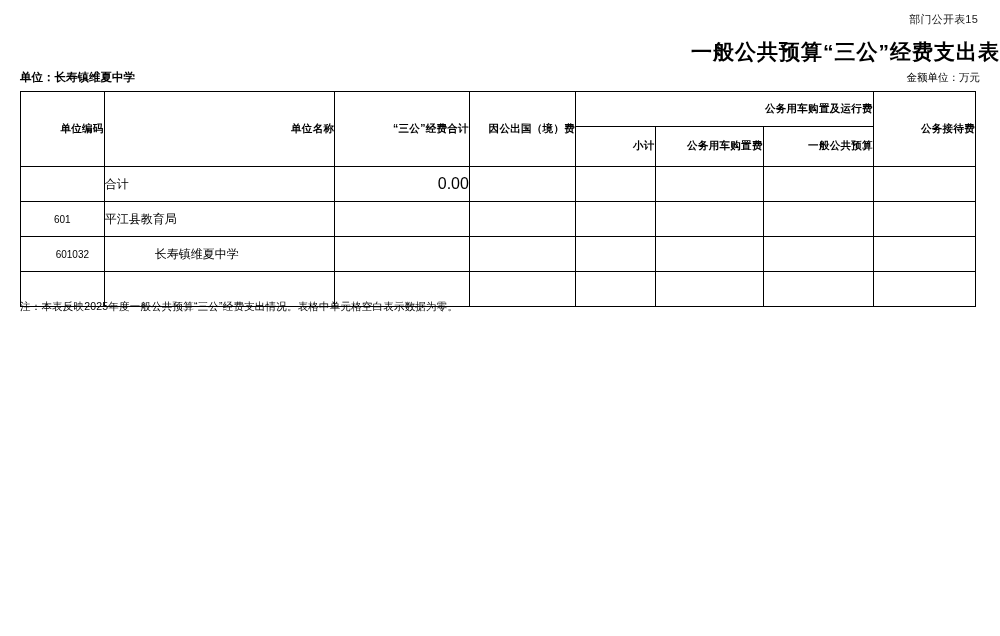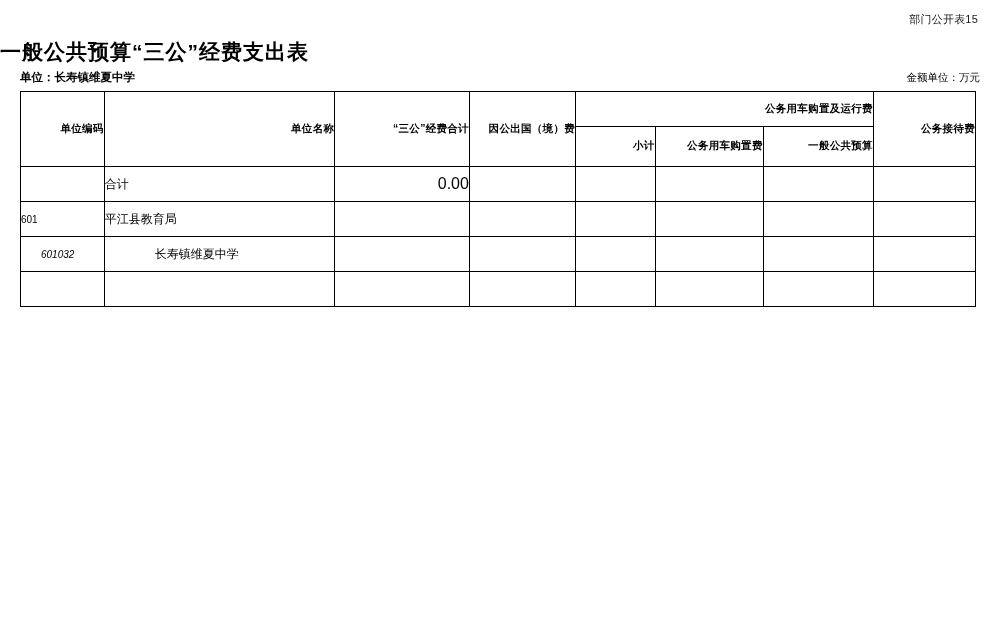--- a/index.html
+++ b/index.html
@@ -26,21 +26,21 @@
     right: 22px;
     font-size: 11px;
     color: #1a1a1a;
     letter-spacing: 0.2px;
   }
   .doc-title {
     position: absolute;
     top: 38px;
     left: 0;
     width: 1000px;
-    text-align: left;
+    text-align: right;
     font-size: 21px;
     font-weight: bold;
     letter-spacing: 1px;
     color: #000;
   }
   .meta-row {
     position: absolute;
     top: 70px;
     left: 20px;
     width: 960px;
@@ -83,22 +83,23 @@
   .th-tall { height: 74px; margin-left: 8px; }
   .th-group { height: 33px; }
   .th-sub { height: 38px; }
   td.cell {
     height: 34px;
     font-size: 10px;
   }
   td.code {
     padding-left: 7px;
     font-size: 10px;
-  }
-  td.code.indent1 { padding-left: 20px; font-style: italic; }
+    text-align: center;
+  }
+  td.code.indent1 { padding-left: 20px; }
   td.name {
     padding-left: 26px;
     font-size: 12px;
   }
   td.name.indent1 { padding-left: 50px; }
   td.num {
     text-align: right;
     padding-right: 6px;
     font-size: 16px;
   }
@@ -188,14 +189,15 @@
         <td class="cell num"></td>
         <td class="cell num"></td>
         <td class="cell num"></td>
         <td class="cell num"></td>
         <td class="cell num"></td>
         <td class="cell num"></td>
       </tr>
     </tbody>
   </table>
 
+  <div class="note">注：本表反映2025年度一般公共预算“三公”经费支出情况。表格中单元格空白表示数据为零。</div>
 
 </div>
 
 </body></html>

